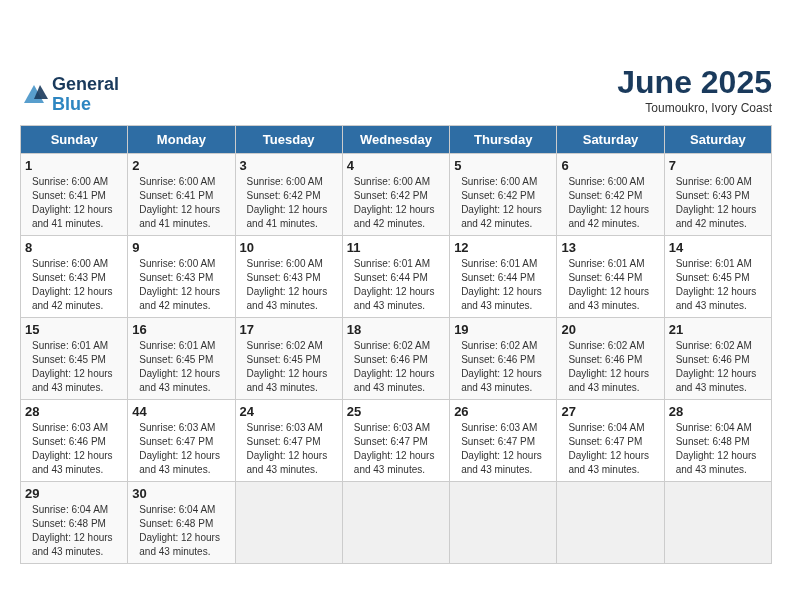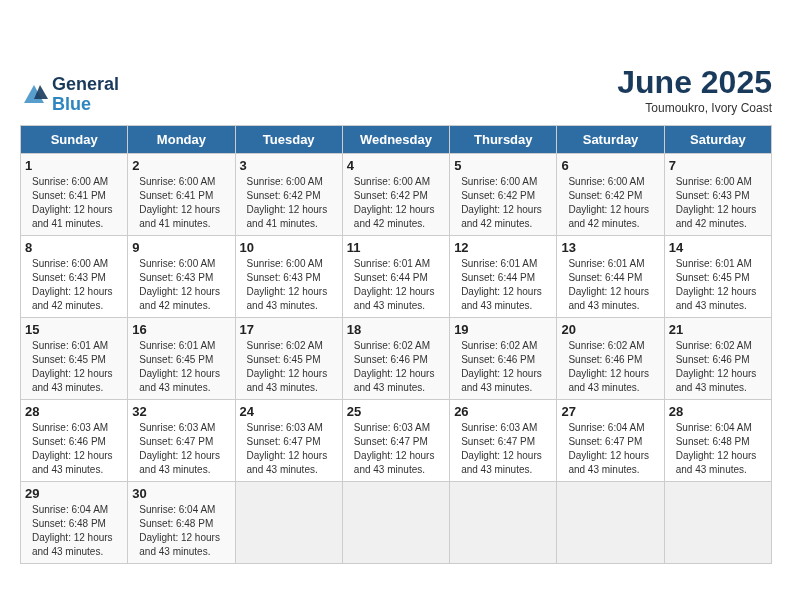--- a/index.html
+++ b/index.html
@@ -216,21 +216,21 @@
           <span class="day-number">21</span>
           <div class="day-info">Sunrise: 6:02 AM<br>Sunset: 6:46 PM<br>Daylight: 12 hours and 43 minutes.</div>
         </td>
       </tr>
       <tr>
         <td>
           <span class="day-number">28</span>
           <div class="day-info">Sunrise: 6:03 AM<br>Sunset: 6:46 PM<br>Daylight: 12 hours and 43 minutes.</div>
         </td>
         <td>
-          <span class="day-number">32</span>
+          <span class="day-number">44</span>
           <div class="day-info">Sunrise: 6:03 AM<br>Sunset: 6:47 PM<br>Daylight: 12 hours and 43 minutes.</div>
         </td>
         <td>
           <span class="day-number">24</span>
           <div class="day-info">Sunrise: 6:03 AM<br>Sunset: 6:47 PM<br>Daylight: 12 hours and 43 minutes.</div>
         </td>
         <td>
           <span class="day-number">25</span>
           <div class="day-info">Sunrise: 6:03 AM<br>Sunset: 6:47 PM<br>Daylight: 12 hours and 43 minutes.</div>
         </td>

